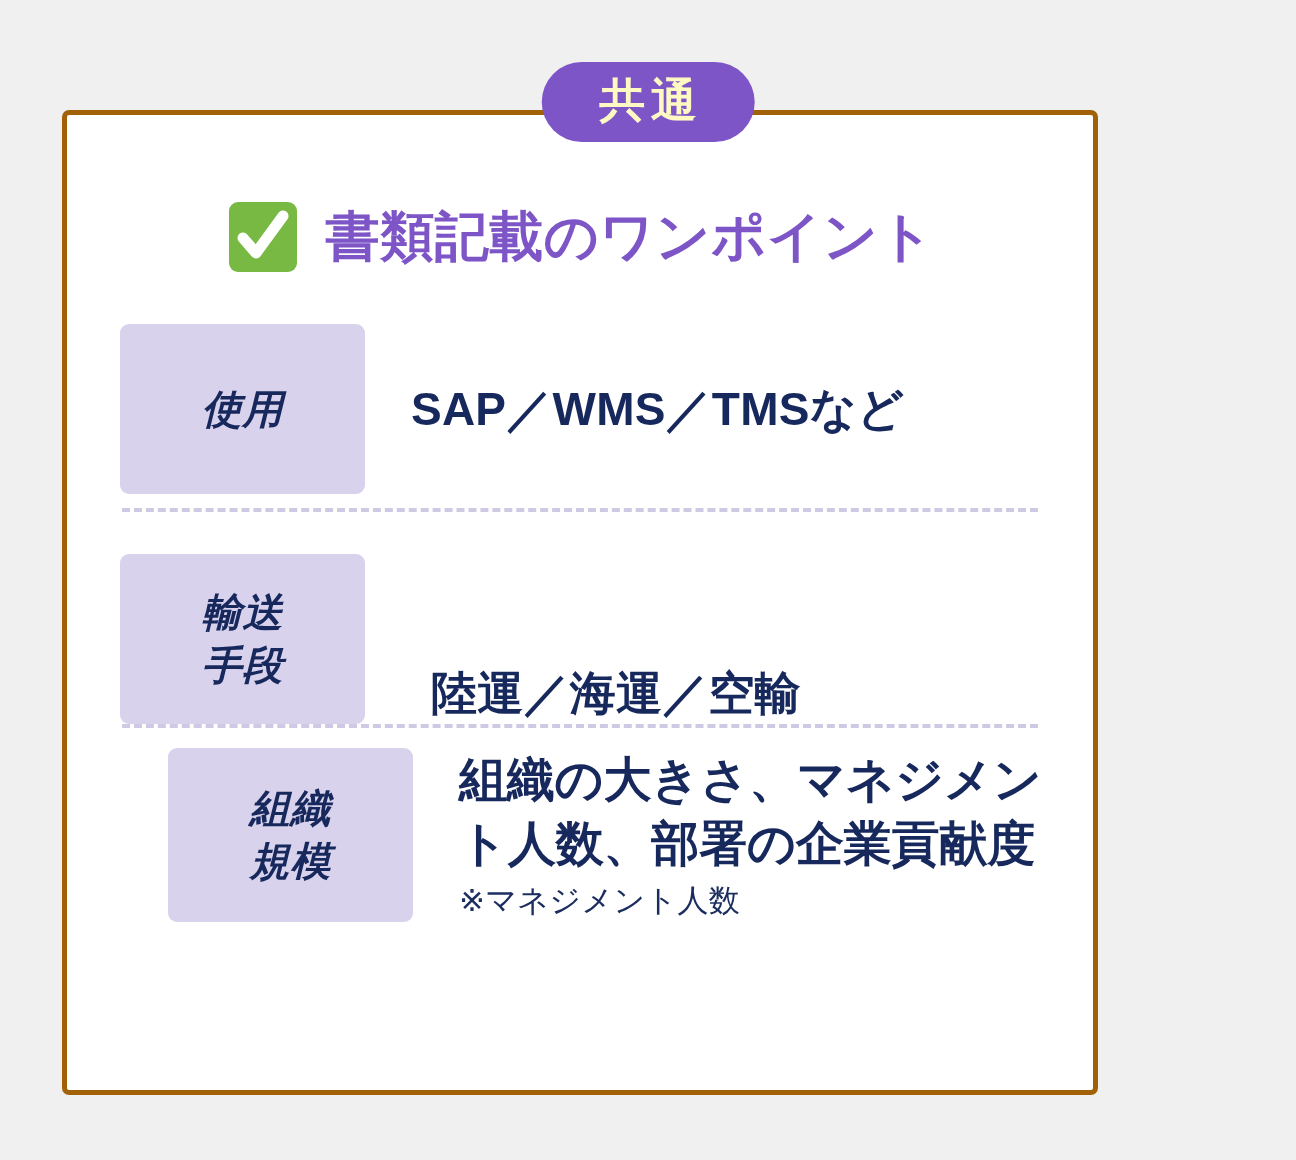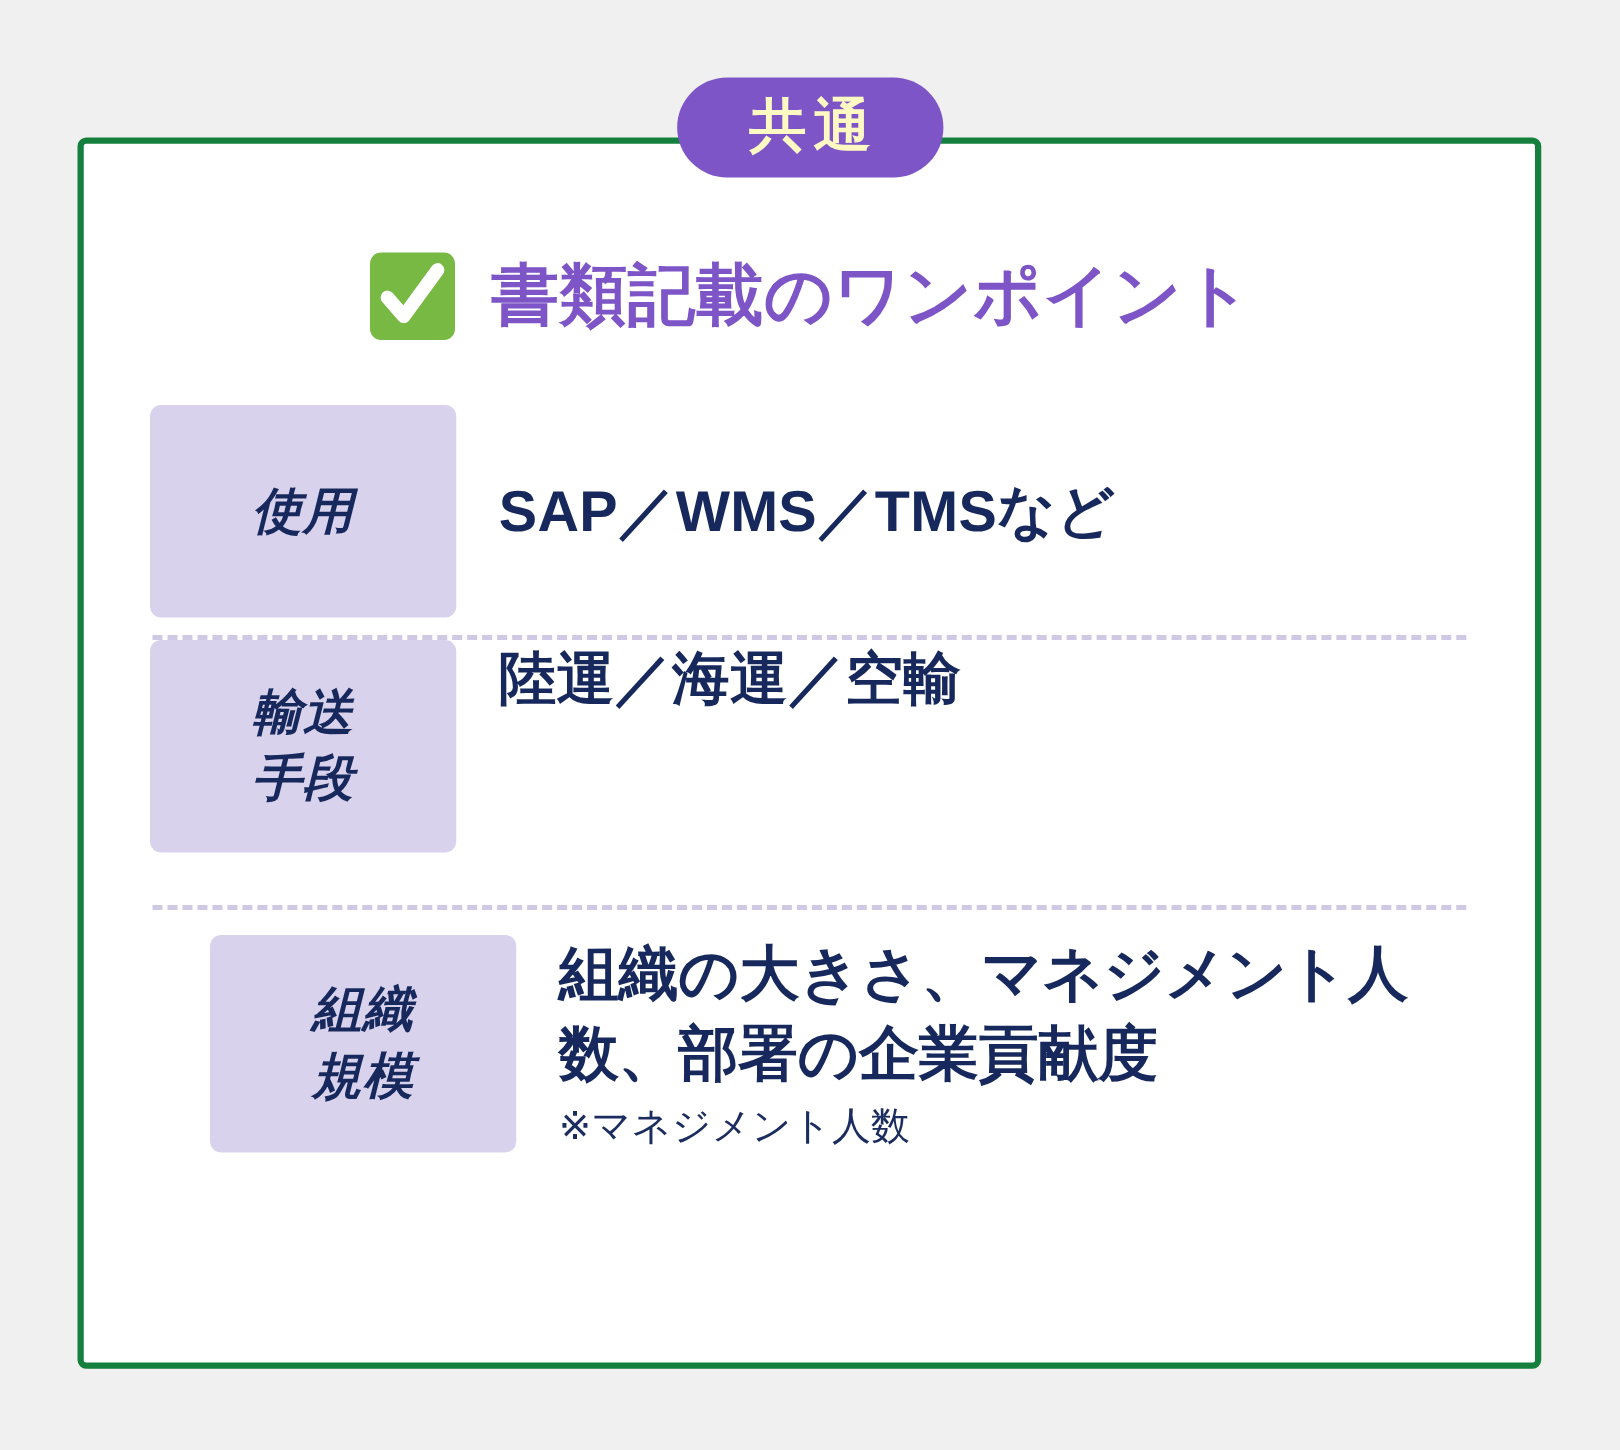--- a/index.html
+++ b/index.html
@@ -20,25 +20,25 @@
     position: relative;
     width: 1296px;
     height: 1160px;
   }
 
   
   .card {
     position: absolute;
     left: 62px;
     top: 110px;
-    width: 1171px;          
+    width: 1036px;          
     height: 985px;          
     box-sizing: border-box;
     background: #ffffff;
-    border: 5px solid #15803d;
+    border: 5px solid #a16207;
     border-radius: 7px;
   }
 
   
   .badge {
     position: absolute;
     left: 50%;
     top: 62px;
     transform: translateX(-50%);
     z-index: 5;
@@ -89,21 +89,21 @@
     top: 195px;
     right: 0;
   }
 
   .row {
     display: flex;
     align-items: flex-start;
     padding: 0 48px 0 53px;
   }
   .row-sys   { height: 198px; align-items: center; }
-  .row-trans { height: 212px; align-items: flex-start; }
+  .row-trans { height: 212px; align-items: flex-end; gap: 20px; }
   .row-org   { height: 215px; align-items: flex-start; padding-top: 20px; margin-left: 48px; }
 
   .chip {
     flex: 0 0 auto;
     width: 245px;
     min-height: 170px;
     box-sizing: border-box;
     background: #d9d2ec;
     border-radius: 9px;
     color: #16285c;
@@ -118,21 +118,21 @@
     text-align: center;
     padding: 8px 6px;
     font-style: italic;
   }
   .row-org .chip { min-height: 174px; }
 
   .chip-line { display: block; white-space: nowrap; }
 
   .row-body {
     flex: 1 1 auto;
-    padding-left: 34px;
+    padding-left: 46px;
     color: #16285c;
     min-width: 0;
   }
 
   .body-line {
     font-size: 46px;
     font-weight: 700;
     line-height: 1.32;
     letter-spacing: 0.005em;
     white-space: nowrap;

